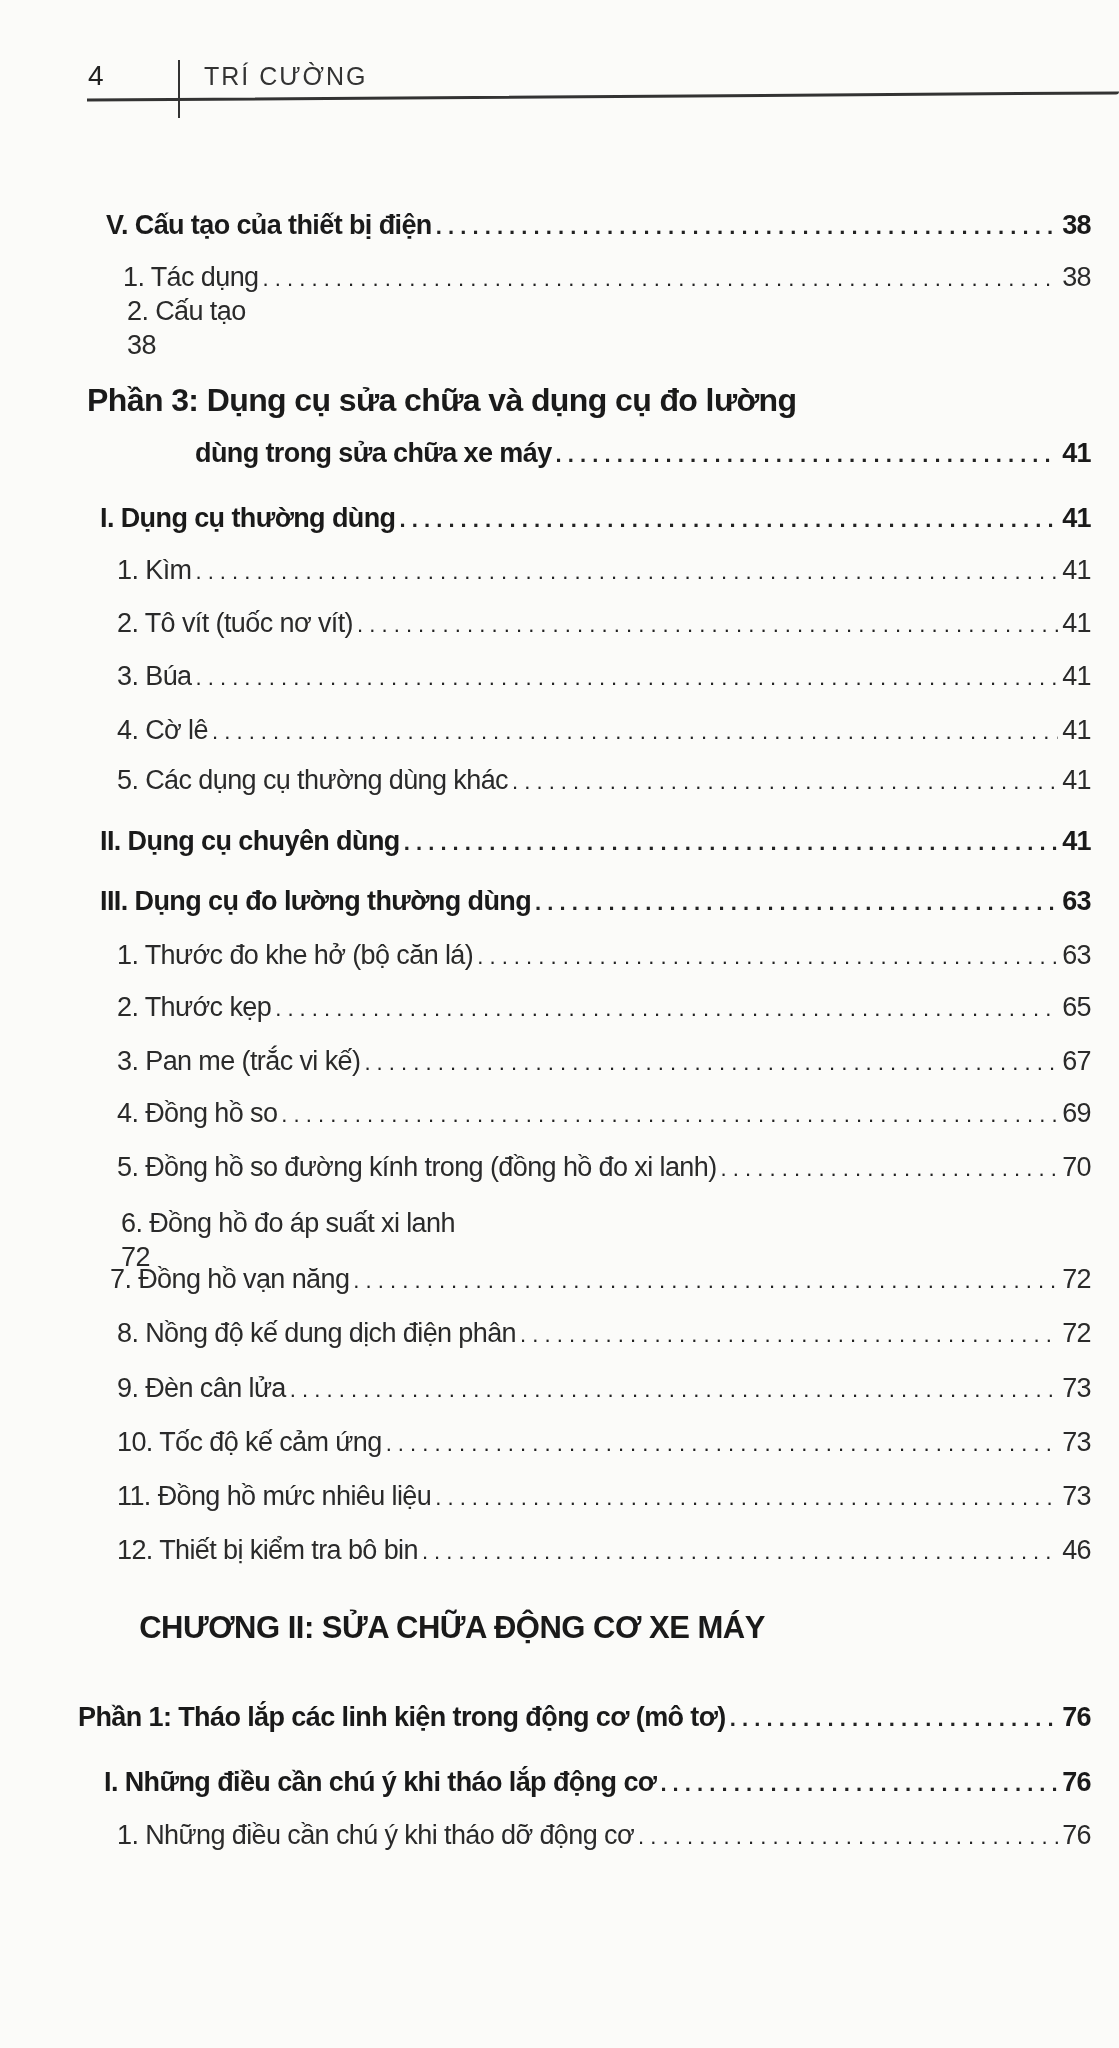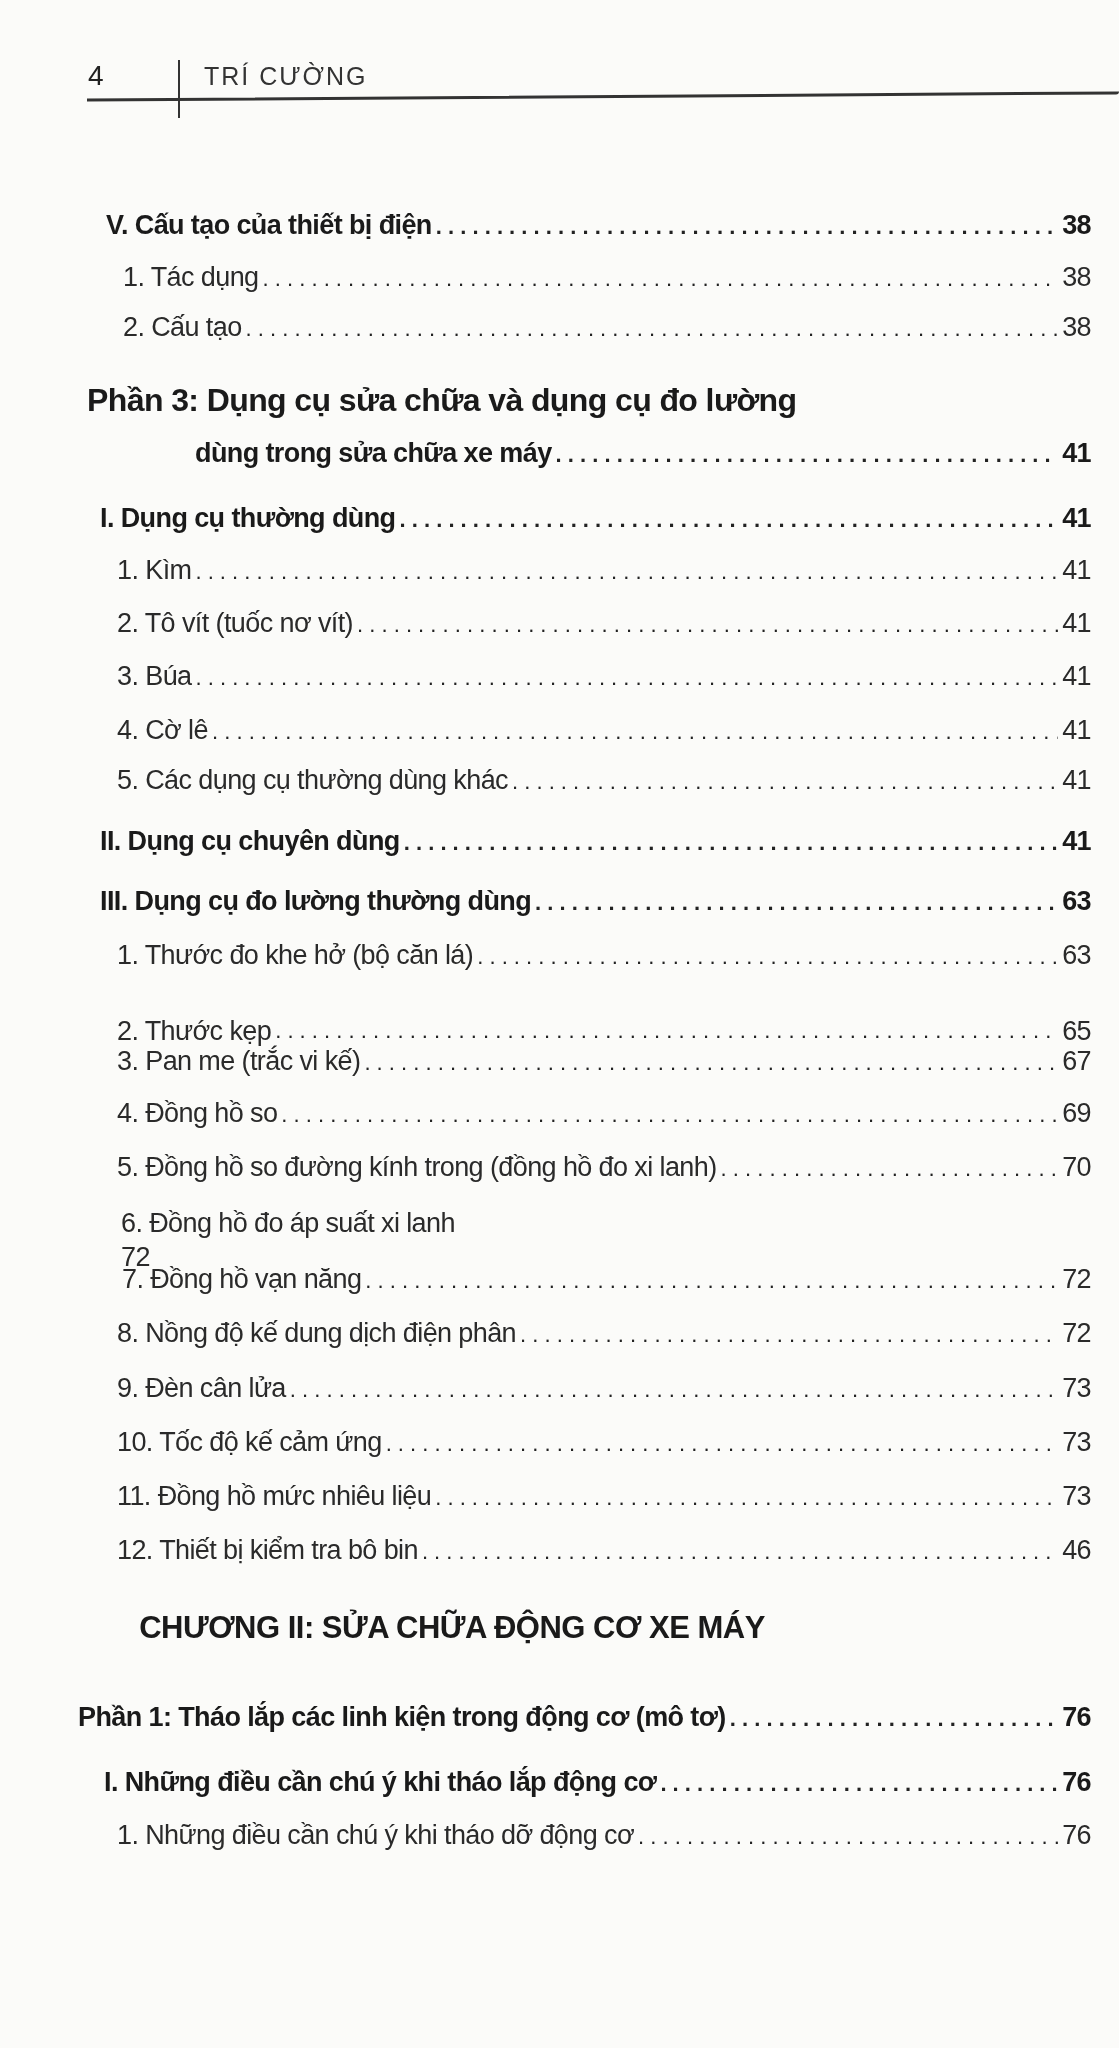--- a/index.html
+++ b/index.html
@@ -54,21 +54,21 @@
   <div class="entry bold" style="left:106px; top:208px;">
     <span class="label">V. Cấu tạo của thiết bị điện</span>
     <span class="dots"></span>
     <span class="page">38</span>
   </div>
   <div class="entry plain" style="left:123px; top:260px;">
     <span class="label">1. Tác dụng</span>
     <span class="dots"></span>
     <span class="page">38</span>
   </div>
-  <div class="entry plain" style="left:123px; top:310px;">
+  <div class="entry plain" style="left:123px; top:294px;flex-direction:column;">
     <span class="label">2. Cấu tạo</span>
     <span class="dots"></span>
     <span class="page">38</span>
   </div>
 
   <div class="part-line1" style="top:383px;">Phần 3: Dụng cụ sửa chữa và dụng cụ đo lường</div>
   <div class="entry bold" style="left:195px; top:436px;">
     <span class="label">dùng trong sửa chữa xe máy</span>
     <span class="dots"></span>
     <span class="page">41</span>
@@ -114,21 +114,21 @@
   <div class="entry bold" style="left:100px; top:884px;">
     <span class="label">III. Dụng cụ đo lường thường dùng</span>
     <span class="dots"></span>
     <span class="page">63</span>
   </div>
   <div class="entry plain" style="left:117px; top:938px;">
     <span class="label">1. Thước đo khe hở (bộ căn lá)</span>
     <span class="dots"></span>
     <span class="page">63</span>
   </div>
-  <div class="entry plain" style="left:117px; top:1014px;align-items:flex-end;">
+  <div class="entry plain" style="left:117px; top:990px;">
     <span class="label">2. Thước kẹp</span>
     <span class="dots"></span>
     <span class="page">65</span>
   </div>
   <div class="entry plain" style="left:117px; top:1044px;">
     <span class="label">3. Pan me (trắc vi kế)</span>
     <span class="dots"></span>
     <span class="page">67</span>
   </div>
   <div class="entry plain" style="left:117px; top:1096px;">
@@ -139,21 +139,21 @@
   <div class="entry plain" style="left:117px; top:1150px;">
     <span class="label">5. Đồng hồ so đường kính trong (đồng hồ đo xi lanh)</span>
     <span class="dots"></span>
     <span class="page">70</span>
   </div>
   <div class="entry plain" style="left:117px; top:1206px;flex-direction:column;">
     <span class="label">6. Đồng hồ đo áp suất xi lanh</span>
     <span class="dots"></span>
     <span class="page">72</span>
   </div>
-  <div class="entry plain" style="left:122px; top:1262px;">
+  <div class="entry plain" style="left:110px; top:1262px;">
     <span class="label">7. Đồng hồ vạn năng</span>
     <span class="dots"></span>
     <span class="page">72</span>
   </div>
   <div class="entry plain" style="left:117px; top:1316px;">
     <span class="label">8. Nồng độ kế dung dịch điện phân</span>
     <span class="dots"></span>
     <span class="page">72</span>
   </div>
   <div class="entry plain" style="left:117px; top:1371px;">

